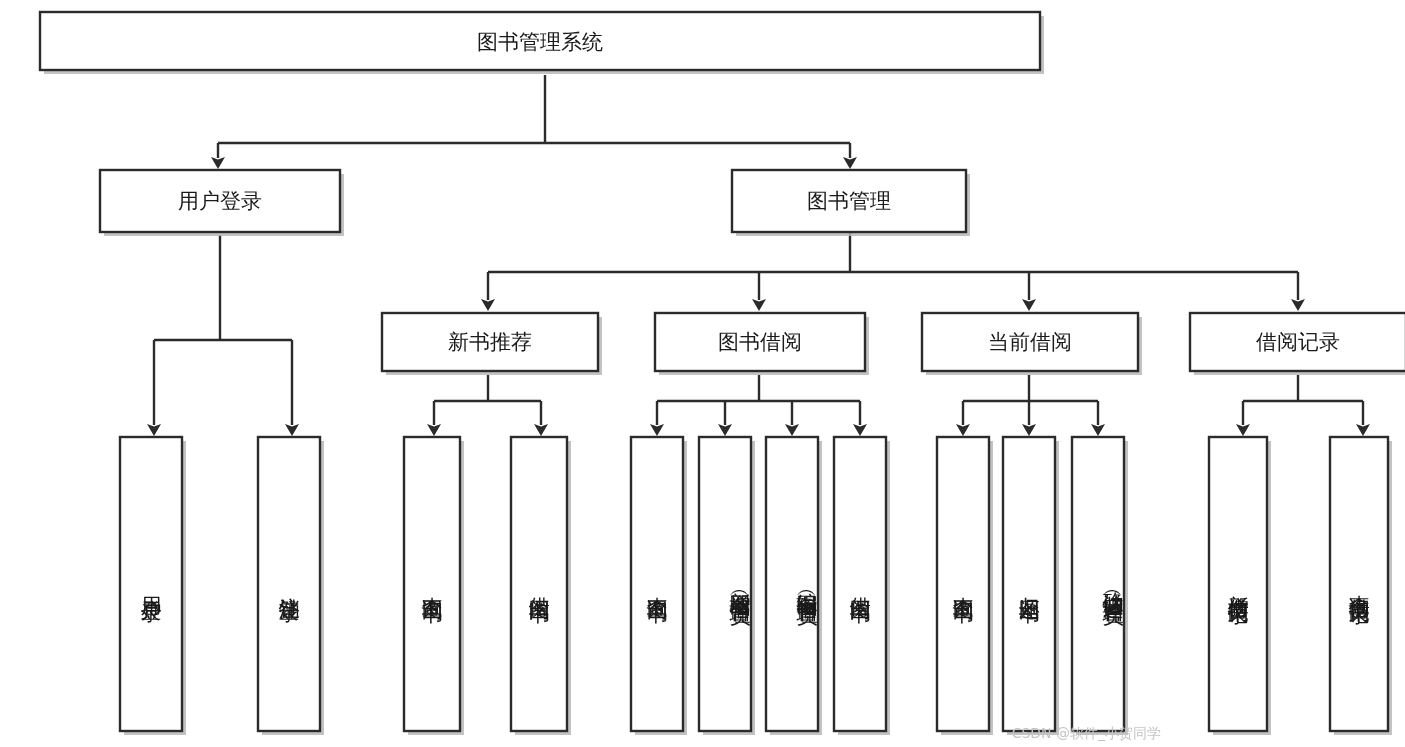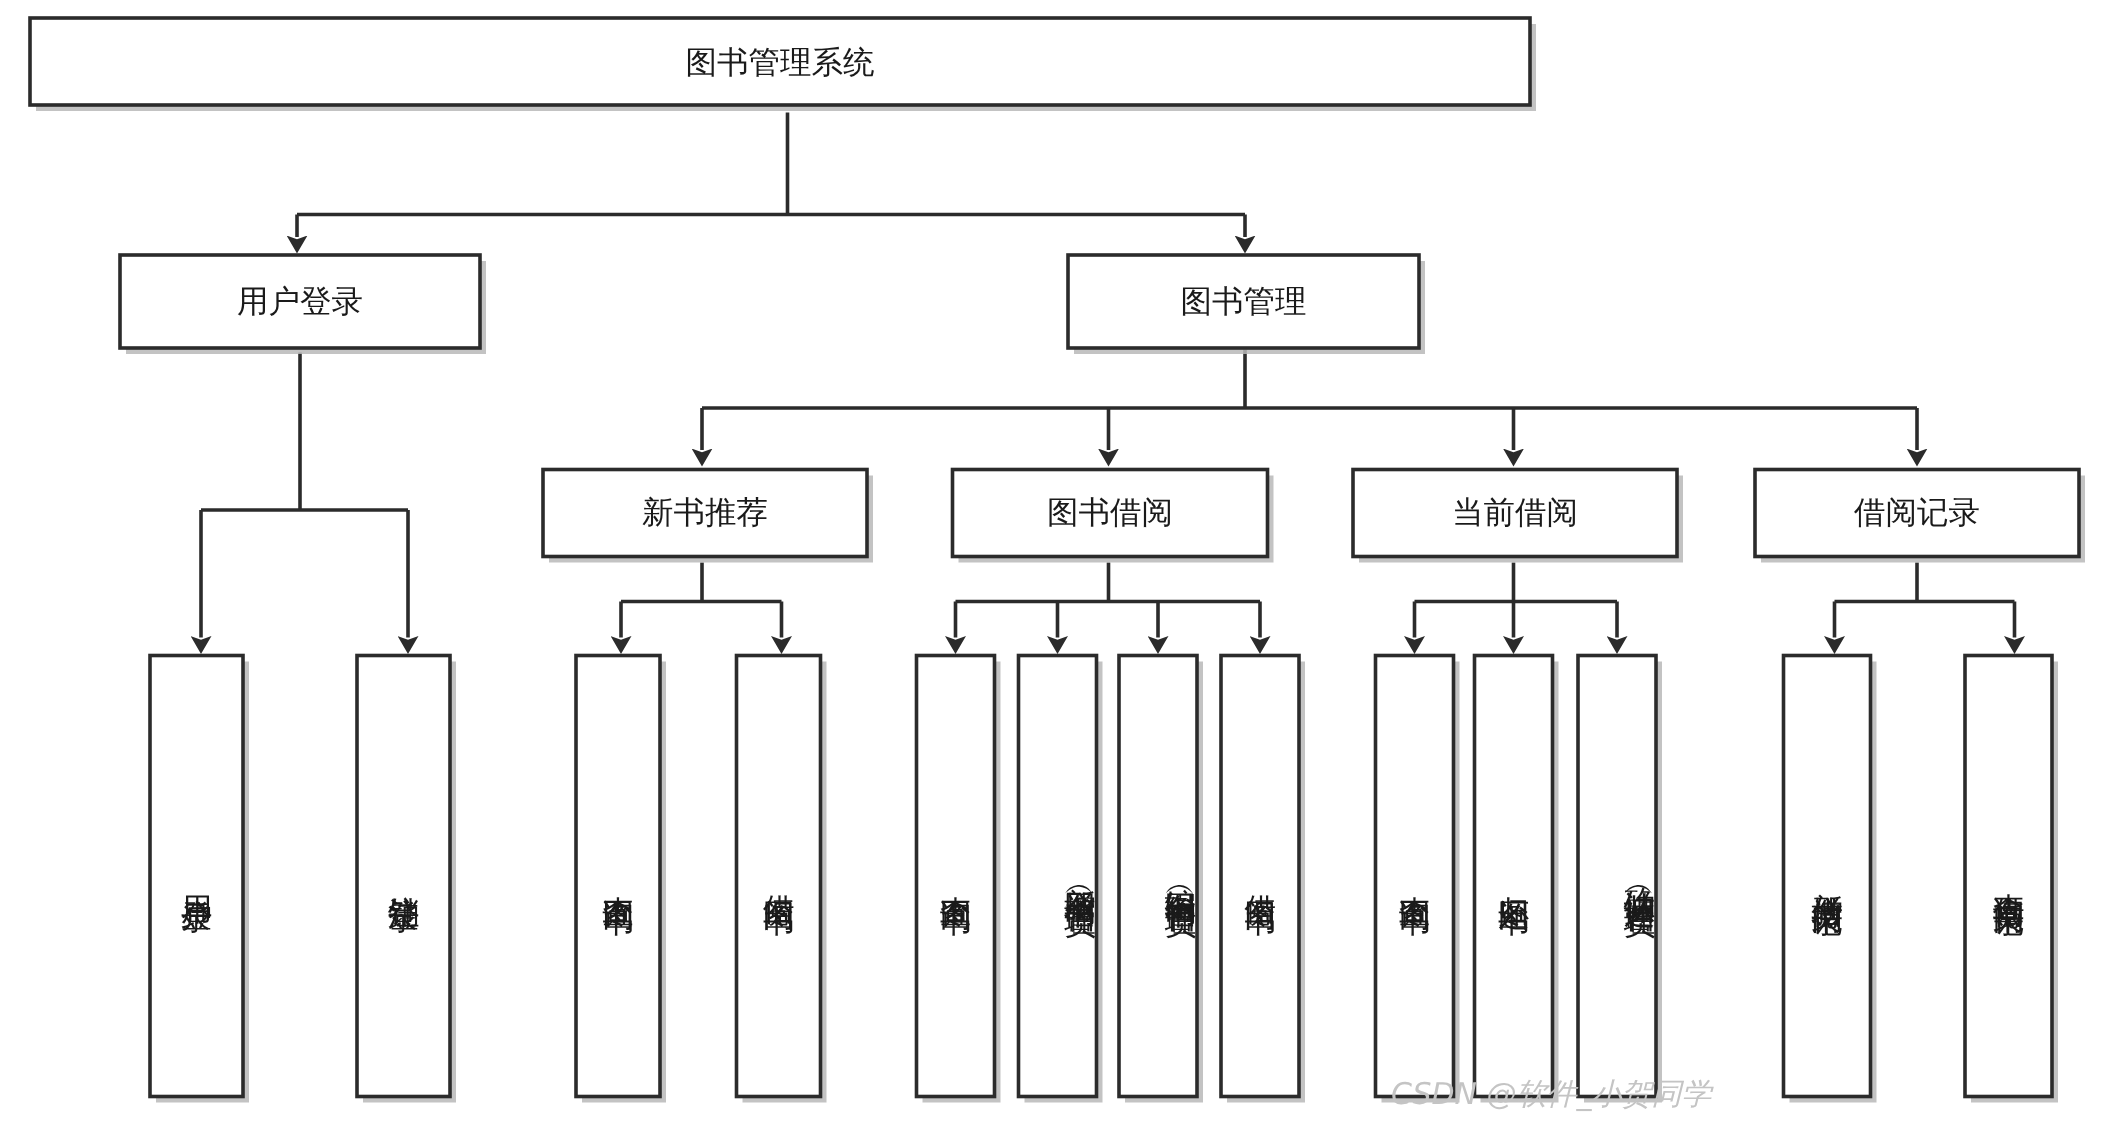--- a/index.html
+++ b/index.html
@@ -11,20 +11,21 @@
     width: 1405px;
     height: 747px;
     font-family: "DejaVu Sans", "Liberation Sans", sans-serif;
     overflow: hidden;
   }
   #diagram-root {
     position: relative;
     width: 1149px;
     height: 747px;
     background: #ffffff;
+    margin-left: 20px;
   }
   svg.flow {
     position: absolute;
     left: 0;
     top: 0;
     width: 1405px;
     height: 747px;
   }
   .node-box {
     fill: #ffffff;
@@ -65,24 +66,23 @@
     align-items: center;
     justify-content: center;
     white-space: nowrap;
     pointer-events: none;
   }
   .watermark {
     position: absolute;
     right: 8px;
     bottom: 4px;
     font-family: "DejaVu Sans", "Liberation Sans", sans-serif;
-    font-size: 20px;
+    font-size: 14px;
     color: #c4c4c4;
     white-space: nowrap;
-    font-style: italic;
   }
 </style>
 </head>
 <body>
 
 <div id="diagram-root">
 
   <svg class="flow" viewBox="0 0 1405 747">
     <defs>
       <marker id="arw" markerWidth="12" markerHeight="14" refX="1" refY="7" orient="auto" markerUnits="userSpaceOnUse">

